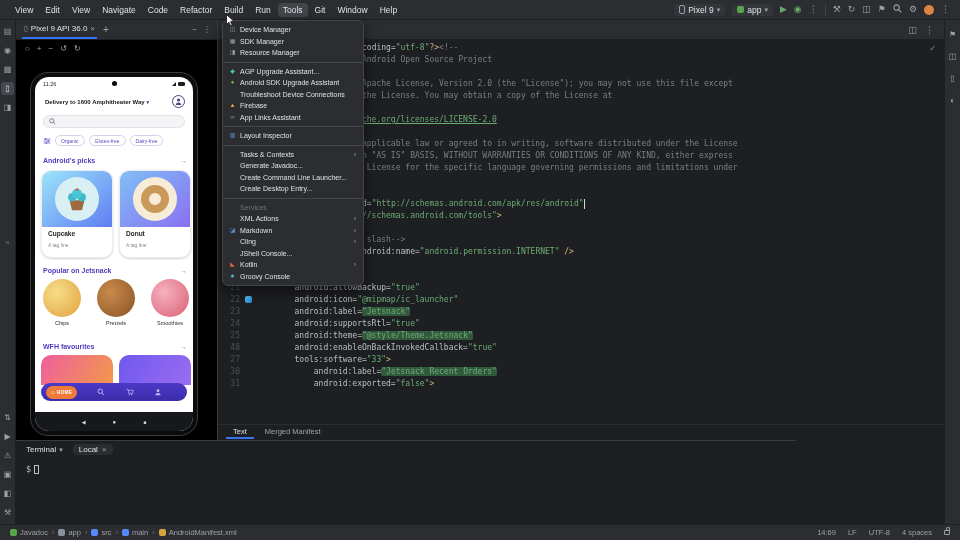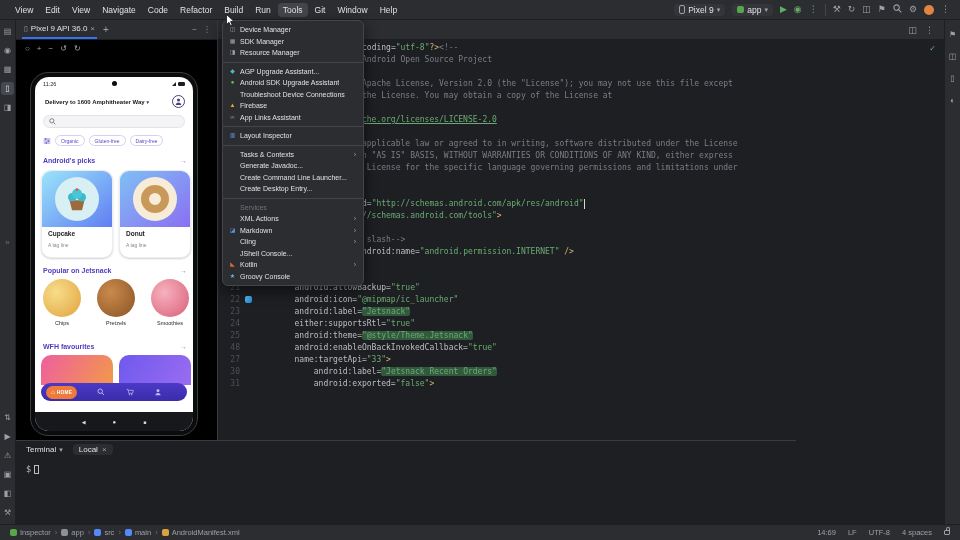--- a/index.html
+++ b/index.html
@@ -389,28 +389,32 @@
       <div class="code-row"><span class="ln">14</span><span class="gslot"></span><span class="tk-t">&lt;manifest </span><span class="tk-a">xmlns:android</span><span class="tk-p">=</span><span class="tk-s">"http://schemas.android.com/apk/res/android"</span><span class="caret"></span></div>
       <div class="code-row"><span class="ln">15</span><span class="gslot"></span><span class="tk-p">    </span><span class="tk-a">xmlns:tools</span><span class="tk-p">=</span><span class="tk-s">"http://schemas.android.com/tools"</span><span class="tk-t">&gt;</span></div>
       <div class="code-row"><span class="ln">16</span><span class="gslot"></span></div>
       <div class="code-row"><span class="ln">17</span><span class="gslot"></span><span class="tk-p">    </span><span class="tk-c">&lt;!-- TODO: add the slash--&gt;</span></div>
       <div class="code-row"><span class="ln">18</span><span class="gslot"></span><span class="tk-p">    </span><span class="tk-t">&lt;uses-permission </span><span class="tk-a">android:name</span><span class="tk-p">=</span><span class="tk-s">"android.permission.INTERNET"</span><span class="tk-t"> /&gt;</span></div>
       <div class="code-row"><span class="ln">19</span><span class="gslot"></span></div>
       <div class="code-row"><span class="ln">20</span><span class="gslot"></span><span class="tk-p">    </span><span class="tk-t">&lt;application</span></div>
       <div class="code-row"><span class="ln">21</span><span class="gslot"></span><span class="tk-p">        </span><span class="tk-a">android:allowBackup</span><span class="tk-p">=</span><span class="tk-s">"true"</span></div>
       <div class="code-row"><span class="ln">22</span><span class="gslot"><span class="mip"></span></span><span class="tk-p">        </span><span class="tk-a">android:icon</span><span class="tk-p">=</span><span class="tk-s">"@mipmap/ic_launcher"</span></div>
       <div class="code-row"><span class="ln">23</span><span class="gslot"></span><span class="tk-p">        </span><span class="tk-a">android:label</span><span class="tk-p">=</span><span class="tk-h">"Jetsnack"</span></div>
-      <div class="code-row"><span class="ln">24</span><span class="gslot"></span><span class="tk-p">        </span><span class="tk-a">either:supportsRtl</span><span class="tk-p">=</span><span class="tk-s">"true"</span></div>
+      <div class="code-row"><span class="ln">24</span><span class="gslot"></span><span class="tk-p">        </span><span class="tk-a">android:supportsRtl</span><span class="tk-p">=</span><span class="tk-s">"true"</span></div>
       <div class="code-row"><span class="ln">25</span><span class="gslot"></span><span class="tk-p">        </span><span class="tk-a">android:theme</span><span class="tk-p">=</span><span class="tk-h">"@style/Theme.Jetsnack"</span></div>
       <div class="code-row"><span class="ln">48</span><span class="gslot"></span><span class="tk-p">        </span><span class="tk-a">android:enableOnBackInvokedCallback</span><span class="tk-p">=</span><span class="tk-s">"true"</span></div>
-      <div class="code-row"><span class="ln">27</span><span class="gslot"></span><span class="tk-p">        </span><span class="tk-a">name:targetApi</span><span class="tk-p">=</span><span class="tk-s">"33"</span><span class="tk-t">&gt;</span></div>
+      <div class="code-row"><span class="ln">27</span><span class="gslot"></span><span class="tk-p">        </span><span class="tk-a">tools:software</span><span class="tk-p">=</span><span class="tk-s">"33"</span><span class="tk-t">&gt;</span></div>
       <div class="code-row"><span class="ln">30</span><span class="gslot"></span><span class="tk-p">            </span><span class="tk-a">android:label</span><span class="tk-p">=</span><span class="tk-h">"Jetsnack Recent Orders"</span></div>
       <div class="code-row"><span class="ln">31</span><span class="gslot"></span><span class="tk-p">            </span><span class="tk-a">android:exported</span><span class="tk-p">=</span><span class="tk-s">"false"</span><span class="tk-t">&gt;</span></div>
     </div>
   <div class="e-check">✓</div>
+  <div class="e-btabs" id="editor-bottom-tabs">
+      <span class="e-btab active">Text</span>
+      <span class="e-btab">Merged Manifest</span>
+    </div>
 </div>
 
 <div id="tools-menu">
     <div class="mi">
       <span class="g">◫</span>
       <span class="lab">Device Manager</span>
     </div>
     <div class="mi">
       <span class="g">▦</span>
       <span class="lab">SDK Manager</span>
@@ -512,21 +516,21 @@
   <div class="term-body">
     <span>$</span>
     <span class="term-cursor"></span>
   </div>
 </div>
 
 <div id="statusbar">
   <div id="breadcrumbs">
       <span class="bc-item">
         <span class="bc-ic" style="background: rgb(87, 166, 74);"></span>
-        <span>Inspector</span>
+        <span>Javadoc</span>
       </span>
       <span class="bc-sep">›</span>
       <span class="bc-item">
         <span class="bc-ic" style="background: rgb(138, 145, 153);"></span>
         <span>app</span>
       </span>
       <span class="bc-sep">›</span>
       <span class="bc-item">
         <span class="bc-ic" style="background: rgb(84, 138, 247);"></span>
         <span>src</span>

